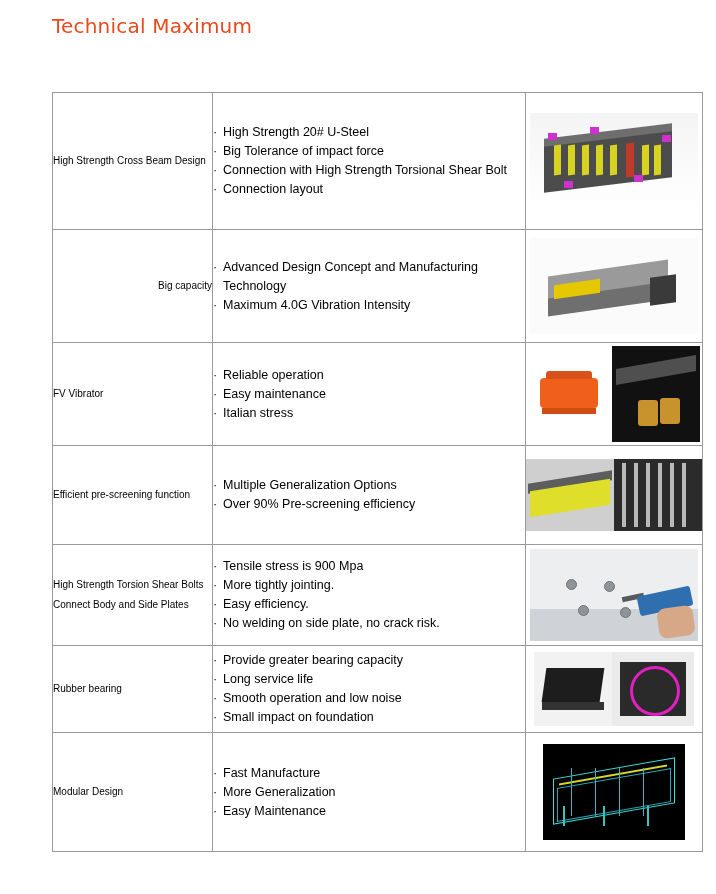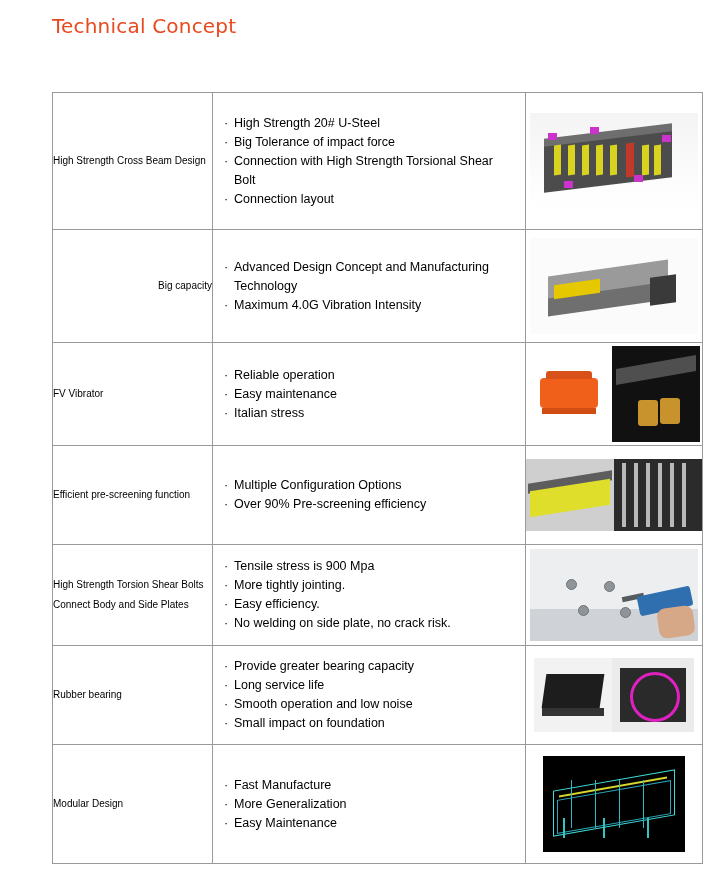--- a/index.html
+++ b/index.html
@@ -55,21 +55,21 @@
     font-size: 12.5px;
     line-height: 19px;
   }
   td.col-img {
     width: 176px;
     height: 100%;
     padding: 0;
     text-align: center;
   }
   .bullets {
-    margin: 11px;
+    margin: 0;
     padding: 0;
     list-style: none;
   }
   .bullets li {
     position: relative;
     padding-left: 10px;
     white-space: normal;
   }
   .bullets li:before {
     content: "·";
@@ -233,21 +233,21 @@
   .r7 .yellowline {
     position: absolute; left: 16px; top: 30px; width: 108px; height: 2px; background: #d7d62b;
     transform: skewY(-10deg);
   }
 </style>
 </head>
 <body>
 
 <div class="page">
 
-  <div class="page-title">Technical Concept</div>
+  <div class="page-title">Technical Maximum</div>
 
   <table class="features">
     <tbody>
 
       <tr>
         <td class="col-title" style="height:136px;">
           <span>High Strength Cross Beam Design</span>
         </td>
         <td class="col-desc">
           <ul class="bullets">
@@ -327,21 +327,21 @@
           </div>
         </td>
       </tr>
 
       <tr>
         <td class="col-title" style="height:98px;">
           <span>Efficient pre-screening function</span>
         </td>
         <td class="col-desc">
           <ul class="bullets">
-            <li>Multiple Configuration Options</li>
+            <li>Multiple Generalization Options</li>
             <li>Over 90% Pre-screening efficiency</li>
           </ul>
         </td>
         <td class="col-img">
           <div class="imgwrap">
             <div class="imgbox r4a">
               <div class="frame"></div>
               <div class="deck"></div>
             </div>
             <div class="imgbox r4b">

